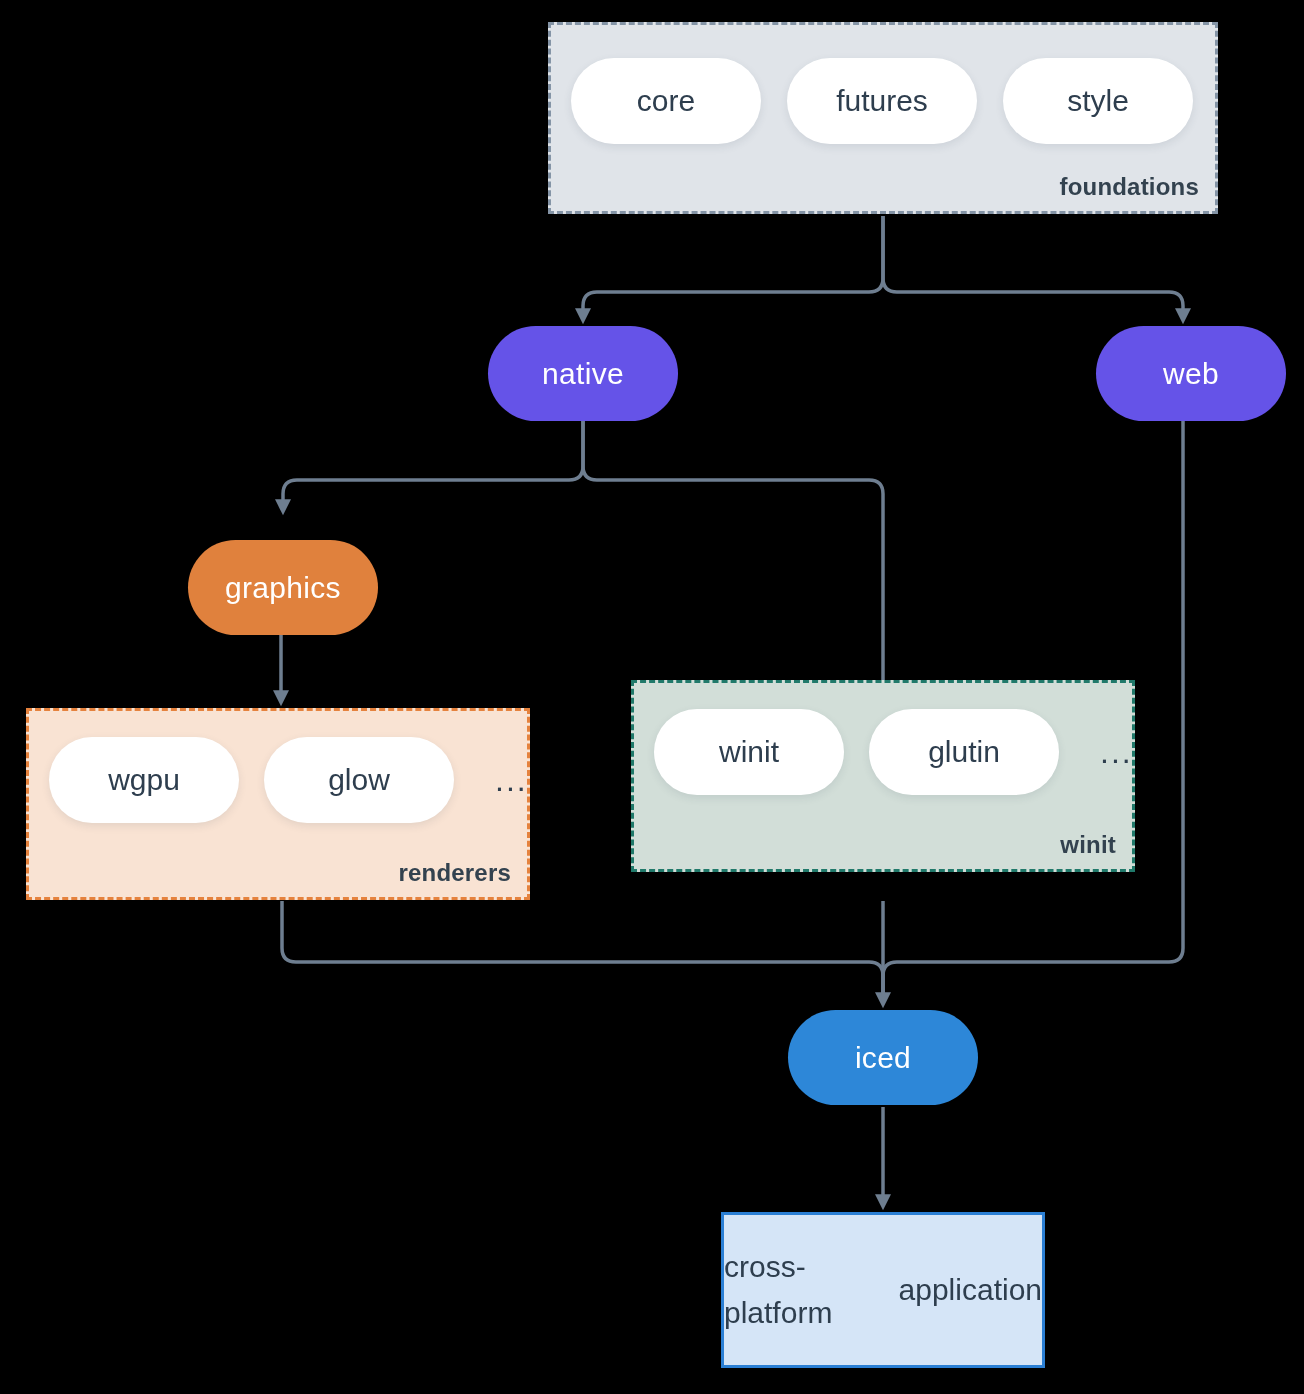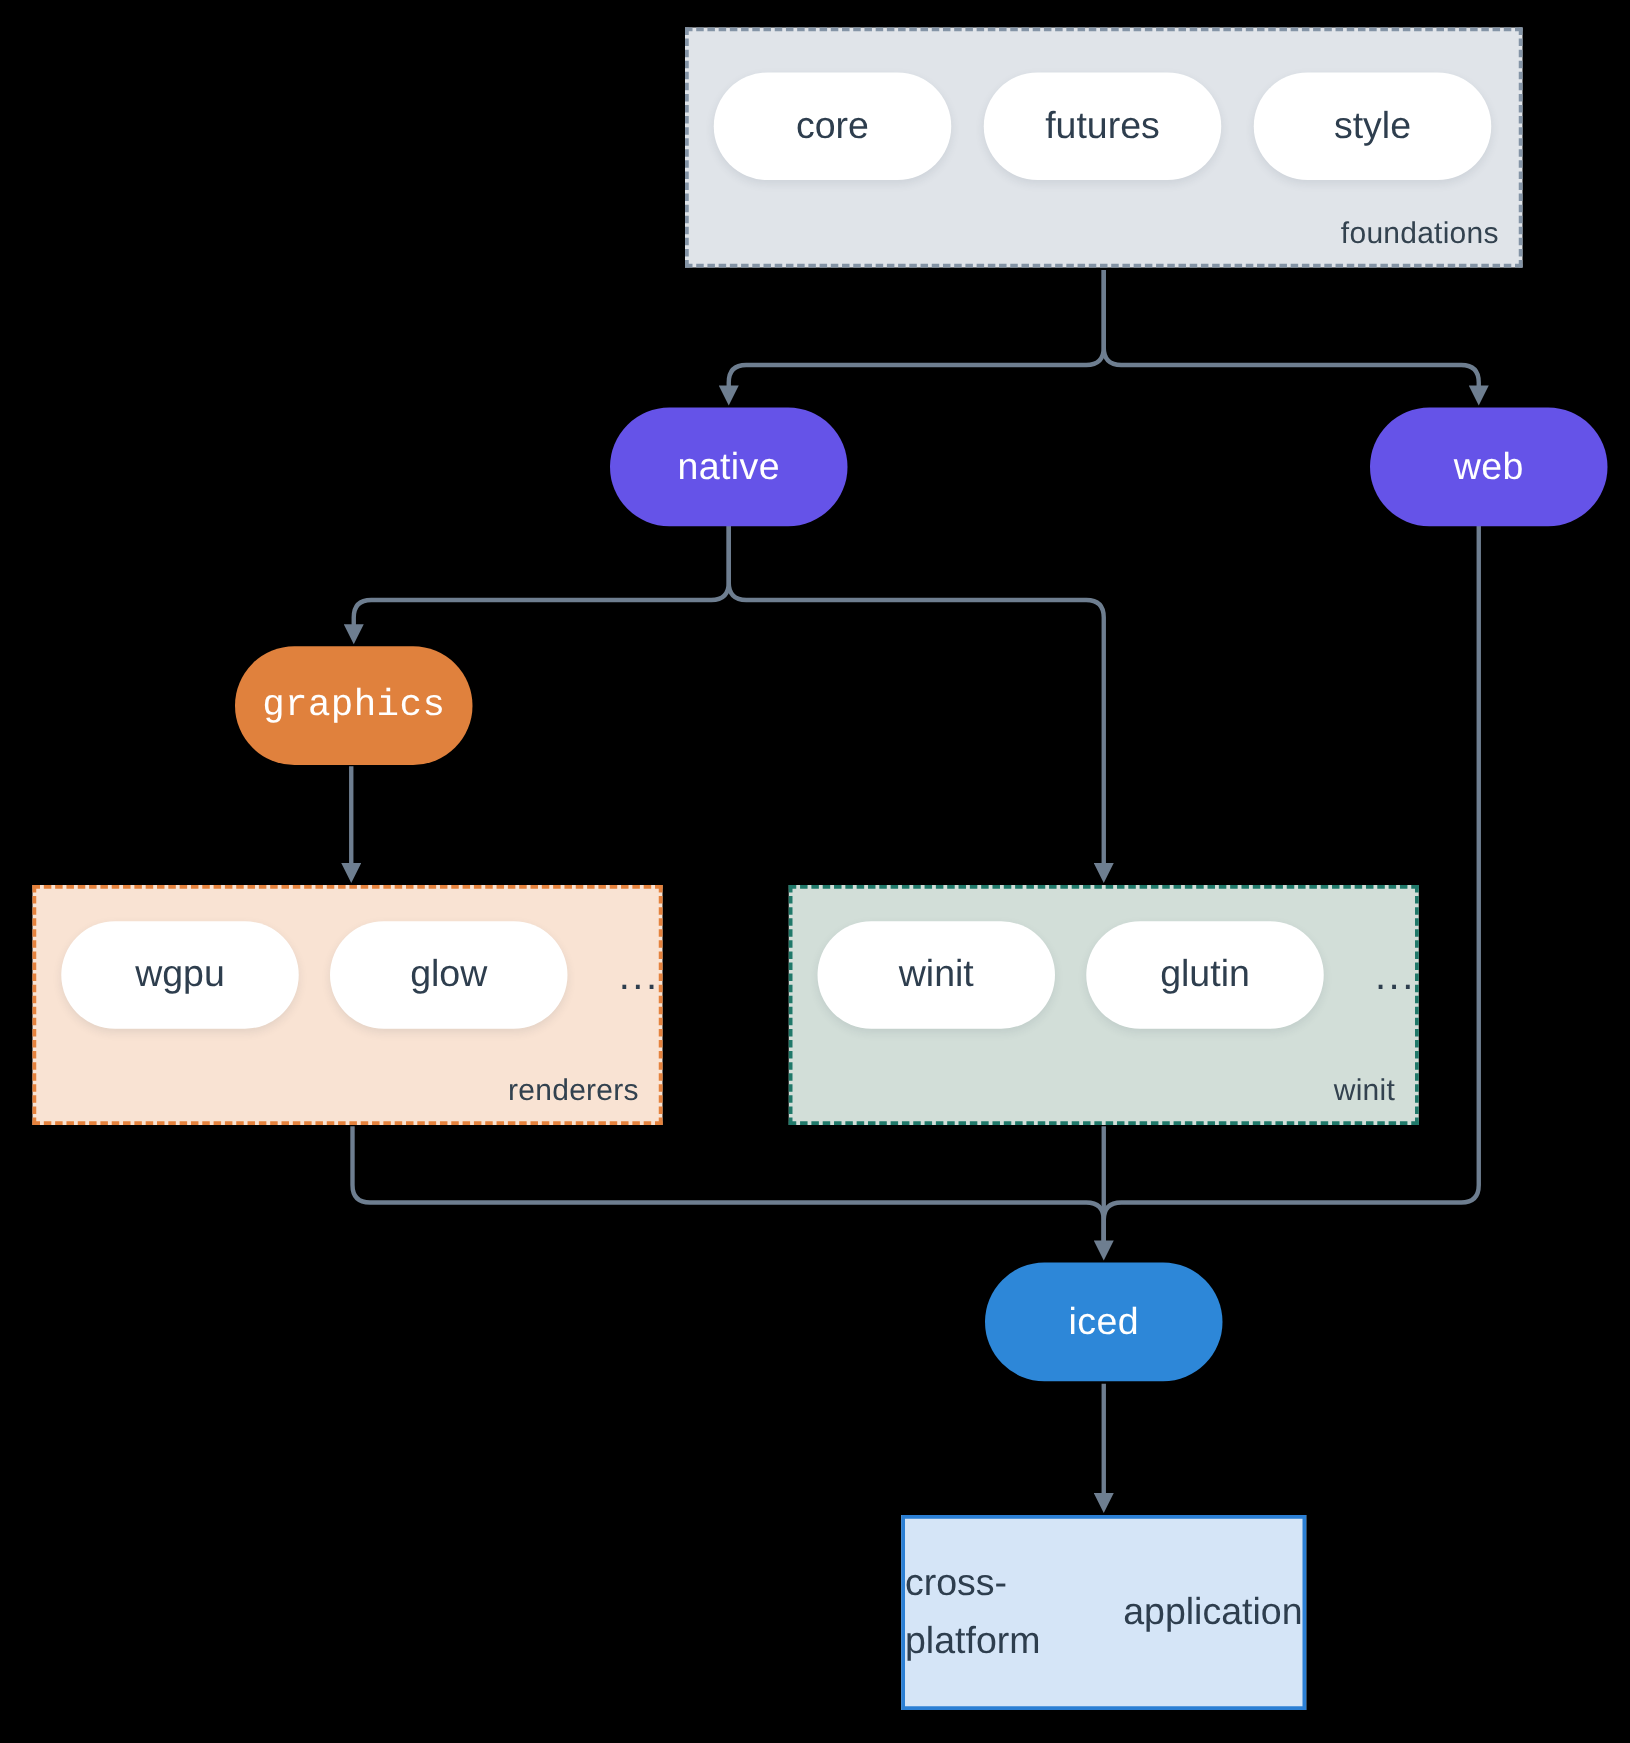--- a/index.html
+++ b/index.html
@@ -27,37 +27,37 @@
   }
   .canvas{position:absolute;inset:0;width:1304px;height:1394px;}
   svg.edges{position:absolute;left:0;top:0;width:1304px;height:1394px;}
   svg.edges path.edge{fill:none;stroke:var(--edge);stroke-width:3.5;}
   .arrowhead{fill:var(--edge);}
 
   .groupbox{position:absolute;box-sizing:border-box;}
   .groupbox .pills{display:flex;align-items:center;}
   .group-label{
     position:absolute;right:16px;bottom:10px;
-    font-size:24px;color:#33424f;letter-spacing:0.2px;
+    font-size:24px;color:#33424f;letter-spacing:0.2px;font-weight:bold;
   }
 
   .foundations{
     left:548px;top:22px;width:670px;height:192px;
     background:var(--foundations-fill);
     border:3px dashed var(--foundations-border);
   }
   .foundations .pills{padding:33px 20px 0 20px;gap:26px;}
 
   .renderers{
     left:26px;top:708px;width:504px;height:192px;
     background:var(--renderers-fill);
     border:3px dashed var(--renderers-border);
   }
   .shells{
-    left:631px;top:708px;width:504px;height:192px;
+    left:631px;top:680px;width:504px;height:192px;
     background:var(--shells-fill);
     border:3px dashed var(--shells-border);
   }
   .renderers .pills,.shells .pills{padding:26px 0 0 20px;gap:25px;}
 
   .pill{
     display:flex;align-items:center;justify-content:center;
     border-radius:999px;
     font-size:30px;
   }
@@ -73,21 +73,21 @@
     margin-left:16px;letter-spacing:2px;
   }
 
   .node-pill{
     position:absolute;width:190px;height:95px;
     display:flex;align-items:center;justify-content:center;
     border-radius:999px;color:#ffffff;font-size:30px;letter-spacing:0.3px;
   }
   .native{left:488px;top:326px;background:var(--purple);}
   .web{left:1096px;top:326px;background:var(--purple);}
-  .graphics{left:188px;top:517px;background:var(--orange);font-family:Liberation Mono, monospace;}
+  .graphics{left:188px;top:540px;background:var(--orange);}
   .iced{left:788px;top:1010px;background:var(--blue);}
 
   .appbox{
     position:absolute;left:721px;top:1212px;width:324px;height:156px;
     box-sizing:border-box;
     background:var(--app-fill);
     border:3px solid var(--app-border);
     display:flex;flex-direction:row;align-items:center;justify-content:center;
     color:var(--pill-text-dark);font-size:30px;line-height:1.55;
   }

